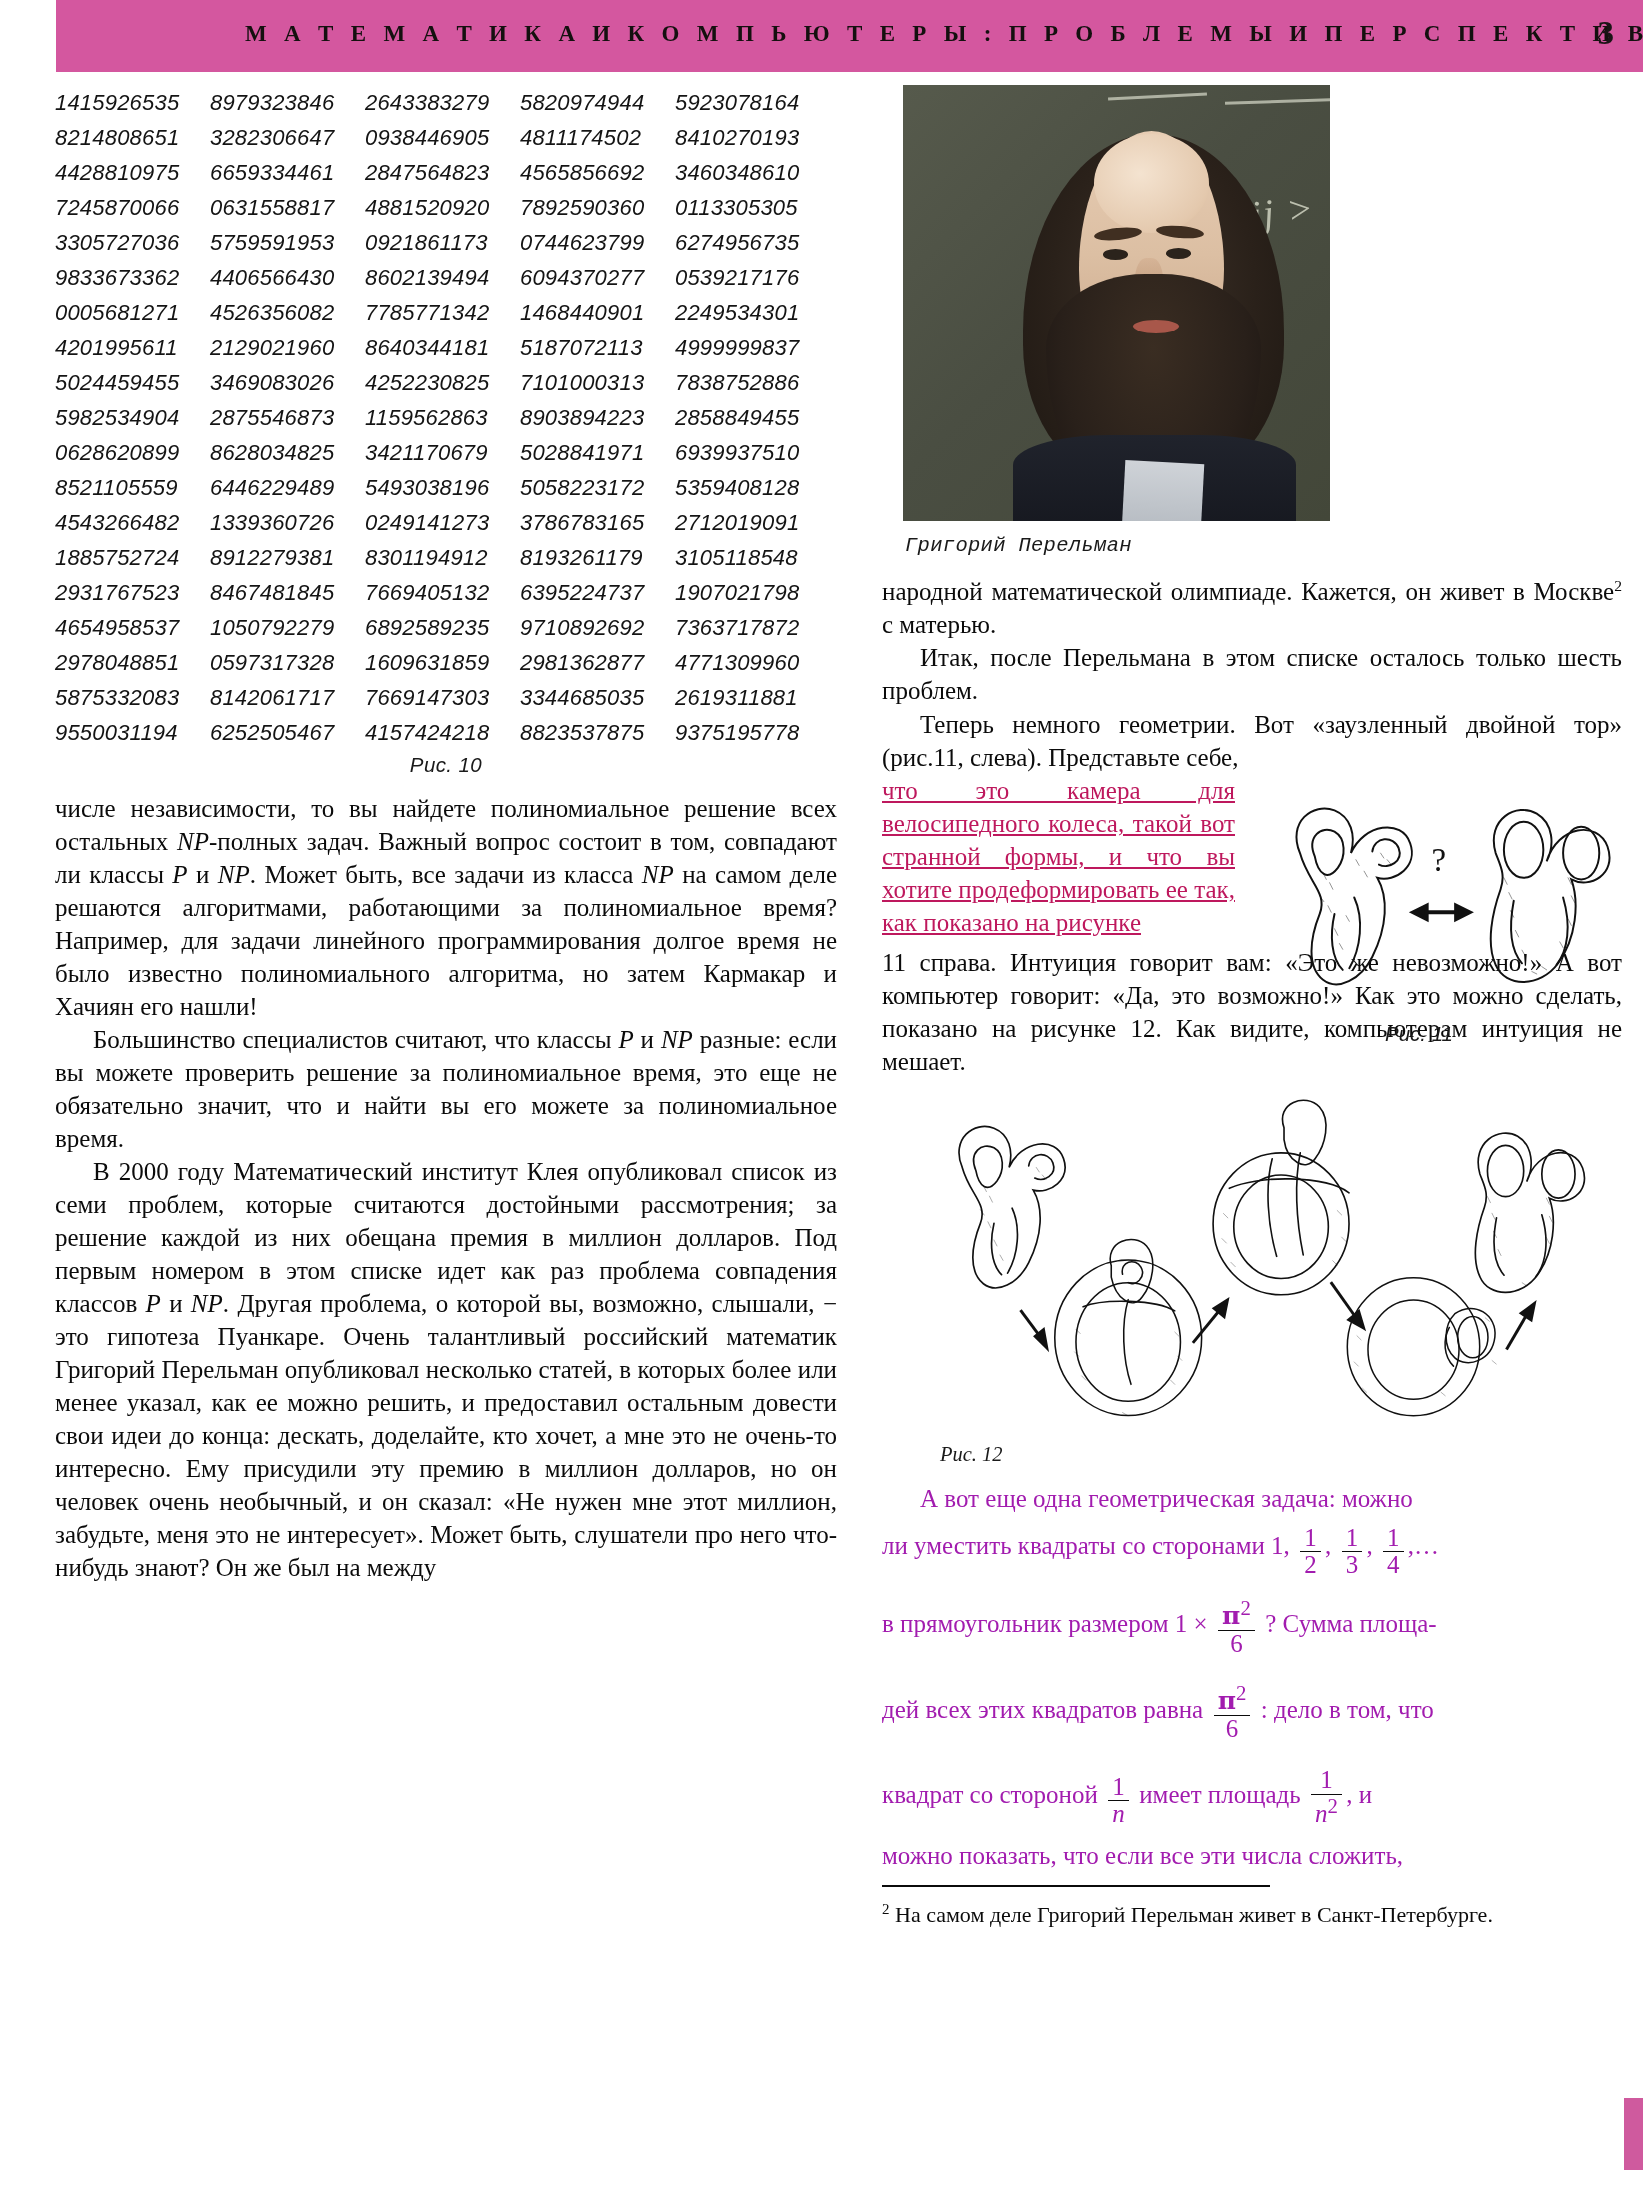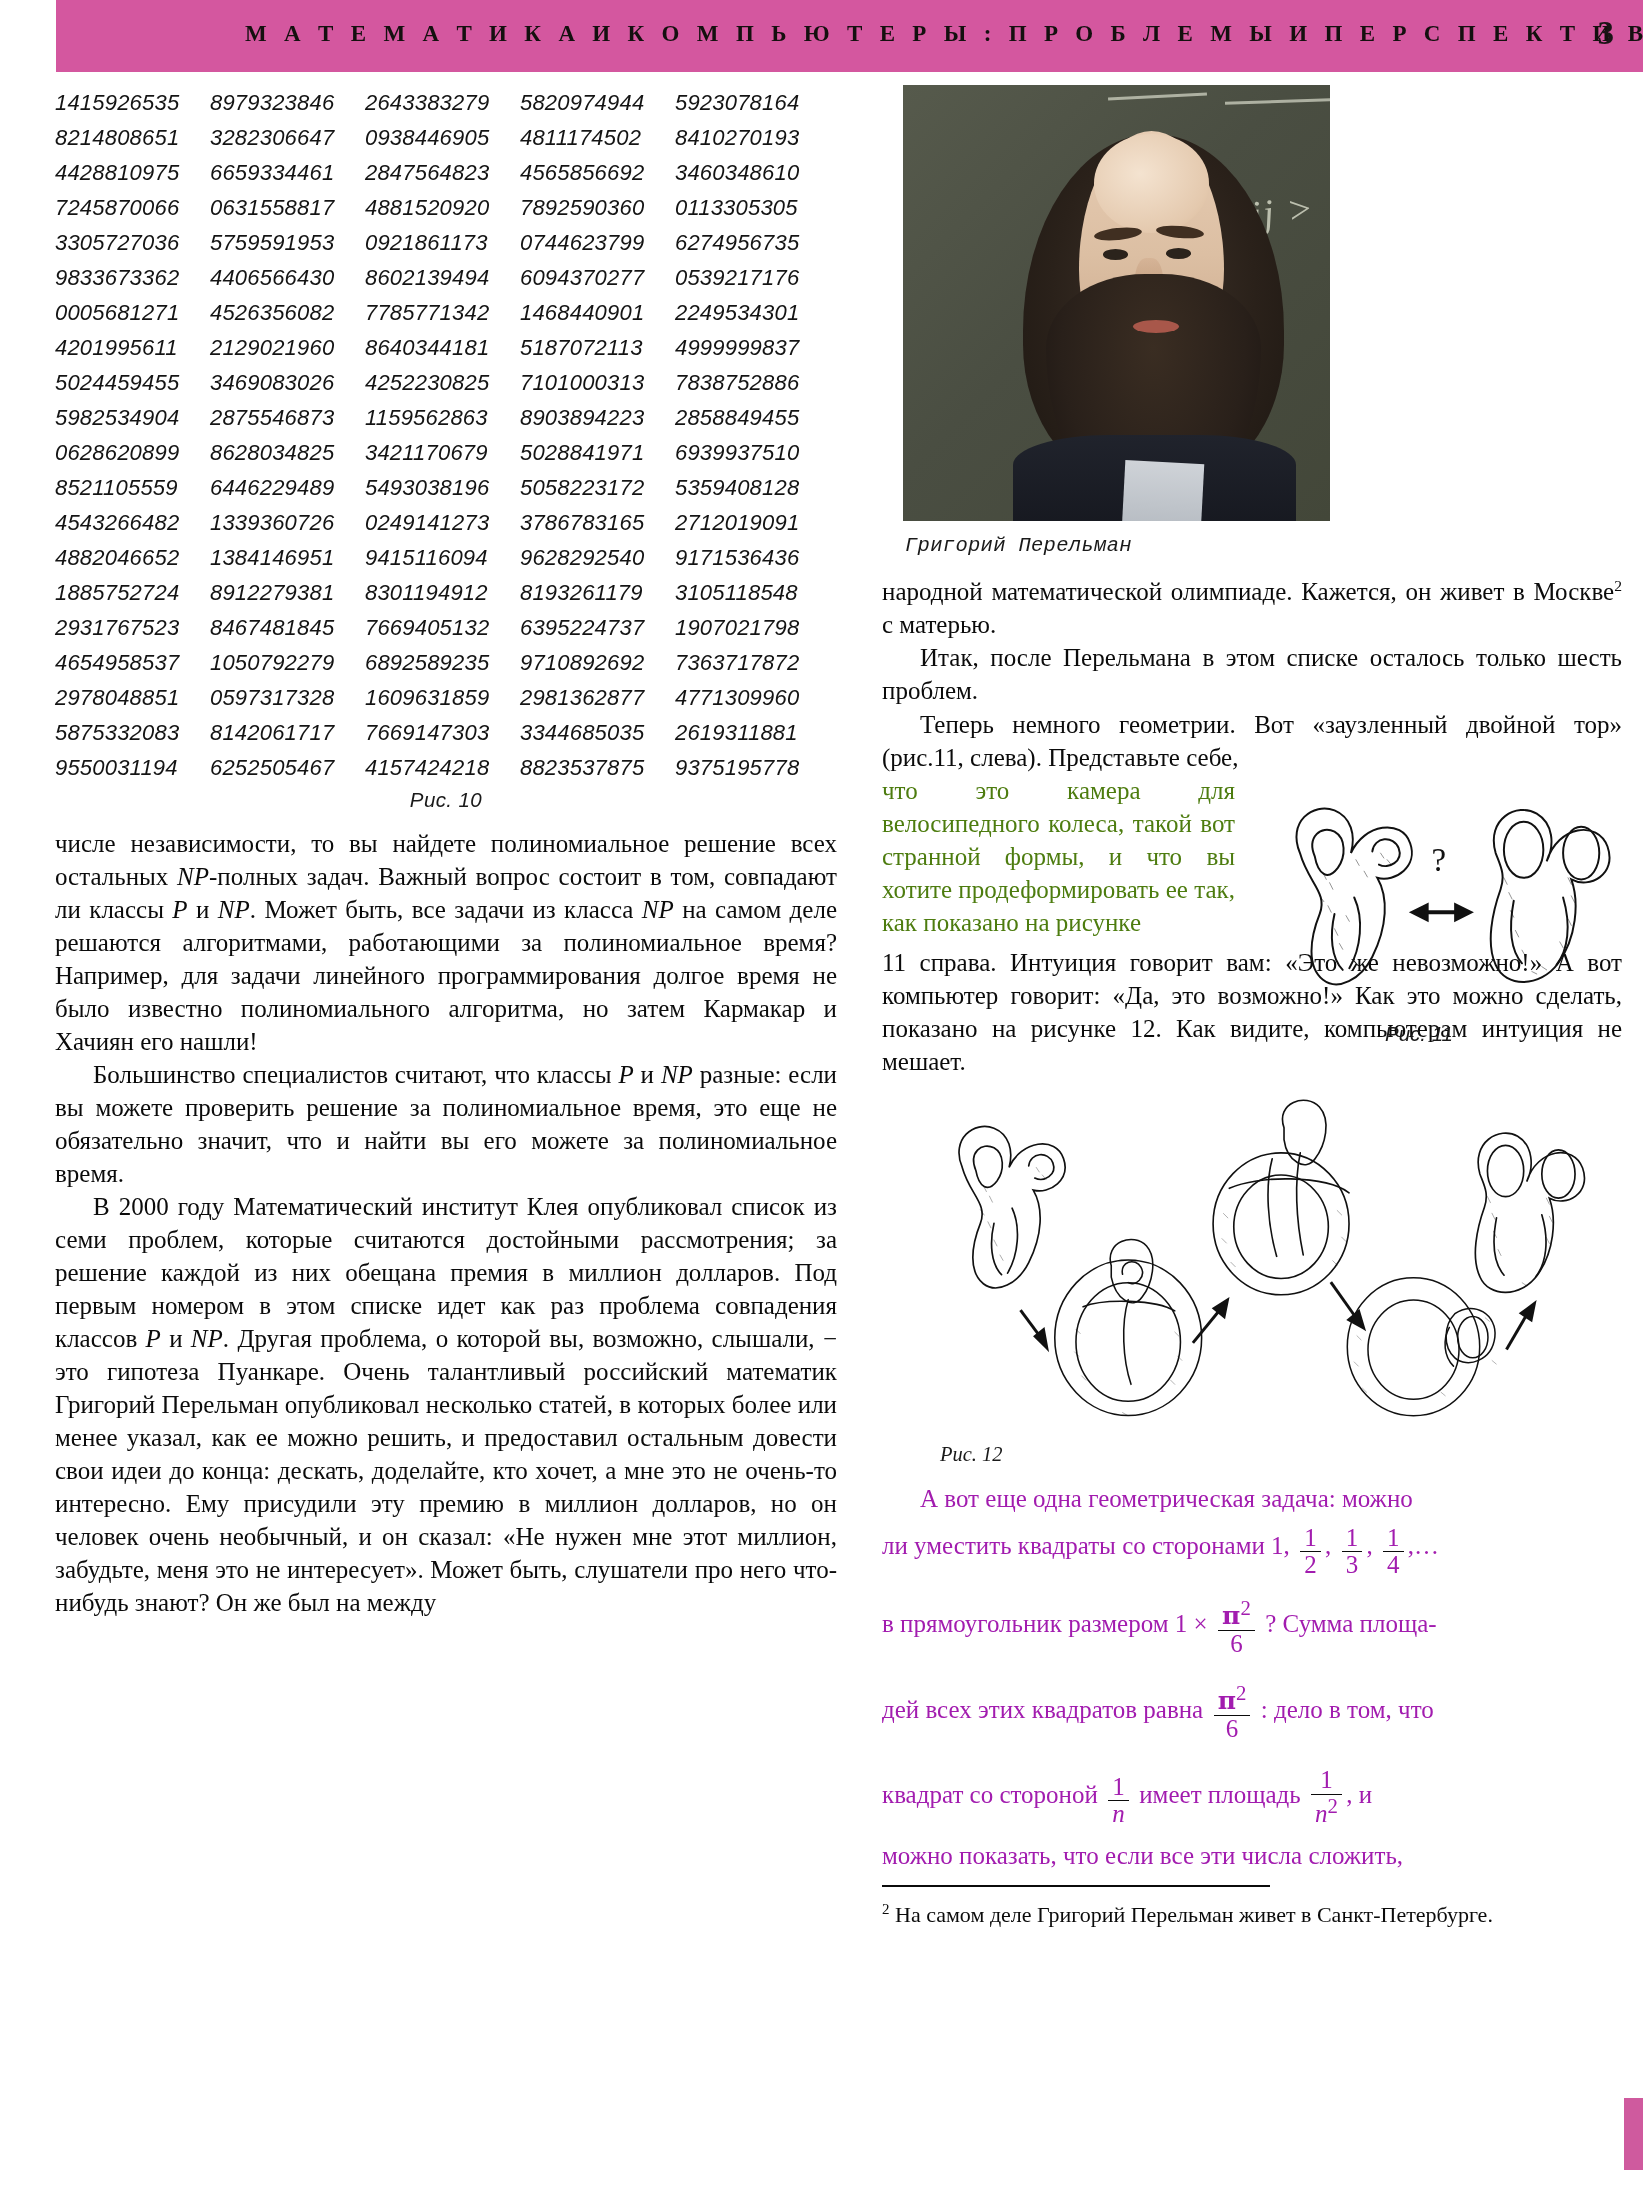--- a/index.html
+++ b/index.html
@@ -126,21 +126,21 @@
   }
   .photo-caption{
     font-family:Liberation Mono, monospace;
     font-style:italic;font-size:20.5px;color:#1a1a1a;
     margin:13px 0 0 23px;letter-spacing:0.3px;
   }
   
   .fig11-wrap{position:relative;width:740px;}
   .fig11-text{
     width:353px;float:left;
-    font-size:25px;line-height:33px;text-align:justify;color:#4d7c0f;
+    font-size:25px;line-height:33px;text-align:justify;color:#be185d;text-decoration:underline;
   }
   .fig11-art{
     position:absolute;right:3.3px;top:0;width:370px;height:247px;
   }
   .fig11-cap{
     position:absolute;right:169px;top:248px;
     font-family:"Liberation Sans","DejaVu Sans",sans-serif;
     font-style:italic;font-size:20.5px;color:#1a1a1a;
   }
   
@@ -205,21 +205,20 @@
         <span class="pi-row"><span class="pi-cell">7245870066</span><span class="pi-cell">0631558817</span><span class="pi-cell">4881520920</span><span class="pi-cell">7892590360</span><span class="pi-cell">0113305305</span></span>
         <span class="pi-row"><span class="pi-cell">3305727036</span><span class="pi-cell">5759591953</span><span class="pi-cell">0921861173</span><span class="pi-cell">0744623799</span><span class="pi-cell">6274956735</span></span>
         <span class="pi-row"><span class="pi-cell">9833673362</span><span class="pi-cell">4406566430</span><span class="pi-cell">8602139494</span><span class="pi-cell">6094370277</span><span class="pi-cell">0539217176</span></span>
         <span class="pi-row"><span class="pi-cell">0005681271</span><span class="pi-cell">4526356082</span><span class="pi-cell">7785771342</span><span class="pi-cell">1468440901</span><span class="pi-cell">2249534301</span></span>
         <span class="pi-row"><span class="pi-cell">4201995611</span><span class="pi-cell">2129021960</span><span class="pi-cell">8640344181</span><span class="pi-cell">5187072113</span><span class="pi-cell">4999999837</span></span>
         <span class="pi-row"><span class="pi-cell">5024459455</span><span class="pi-cell">3469083026</span><span class="pi-cell">4252230825</span><span class="pi-cell">7101000313</span><span class="pi-cell">7838752886</span></span>
         <span class="pi-row"><span class="pi-cell">5982534904</span><span class="pi-cell">2875546873</span><span class="pi-cell">1159562863</span><span class="pi-cell">8903894223</span><span class="pi-cell">2858849455</span></span>
         <span class="pi-row"><span class="pi-cell">0628620899</span><span class="pi-cell">8628034825</span><span class="pi-cell">3421170679</span><span class="pi-cell">5028841971</span><span class="pi-cell">6939937510</span></span>
         <span class="pi-row"><span class="pi-cell">8521105559</span><span class="pi-cell">6446229489</span><span class="pi-cell">5493038196</span><span class="pi-cell">5058223172</span><span class="pi-cell">5359408128</span></span>
         <span class="pi-row"><span class="pi-cell">4543266482</span><span class="pi-cell">1339360726</span><span class="pi-cell">0249141273</span><span class="pi-cell">3786783165</span><span class="pi-cell">2712019091</span></span>
-        <span class="pi-row"><span class="pi-cell">4882046652</span><span class="pi-cell">1384146951</span><span class="pi-cell">9415116094</span><span class="pi-cell">9628292540</span><span class="pi-cell">9171536436</span></span>
         <span class="pi-row"><span class="pi-cell">1885752724</span><span class="pi-cell">8912279381</span><span class="pi-cell">8301194912</span><span class="pi-cell">8193261179</span><span class="pi-cell">3105118548</span></span>
         <span class="pi-row"><span class="pi-cell">2931767523</span><span class="pi-cell">8467481845</span><span class="pi-cell">7669405132</span><span class="pi-cell">6395224737</span><span class="pi-cell">1907021798</span></span>
         <span class="pi-row"><span class="pi-cell">4654958537</span><span class="pi-cell">1050792279</span><span class="pi-cell">6892589235</span><span class="pi-cell">9710892692</span><span class="pi-cell">7363717872</span></span>
         <span class="pi-row"><span class="pi-cell">2978048851</span><span class="pi-cell">0597317328</span><span class="pi-cell">1609631859</span><span class="pi-cell">2981362877</span><span class="pi-cell">4771309960</span></span>
         <span class="pi-row"><span class="pi-cell">5875332083</span><span class="pi-cell">8142061717</span><span class="pi-cell">7669147303</span><span class="pi-cell">3344685035</span><span class="pi-cell">2619311881</span></span>
         <span class="pi-row"><span class="pi-cell">9550031194</span><span class="pi-cell">6252505467</span><span class="pi-cell">4157424218</span><span class="pi-cell">8823537875</span><span class="pi-cell">9375195778</span></span>
       </div>
 
     <div class="fig-caption">Рис. 10</div>
 

